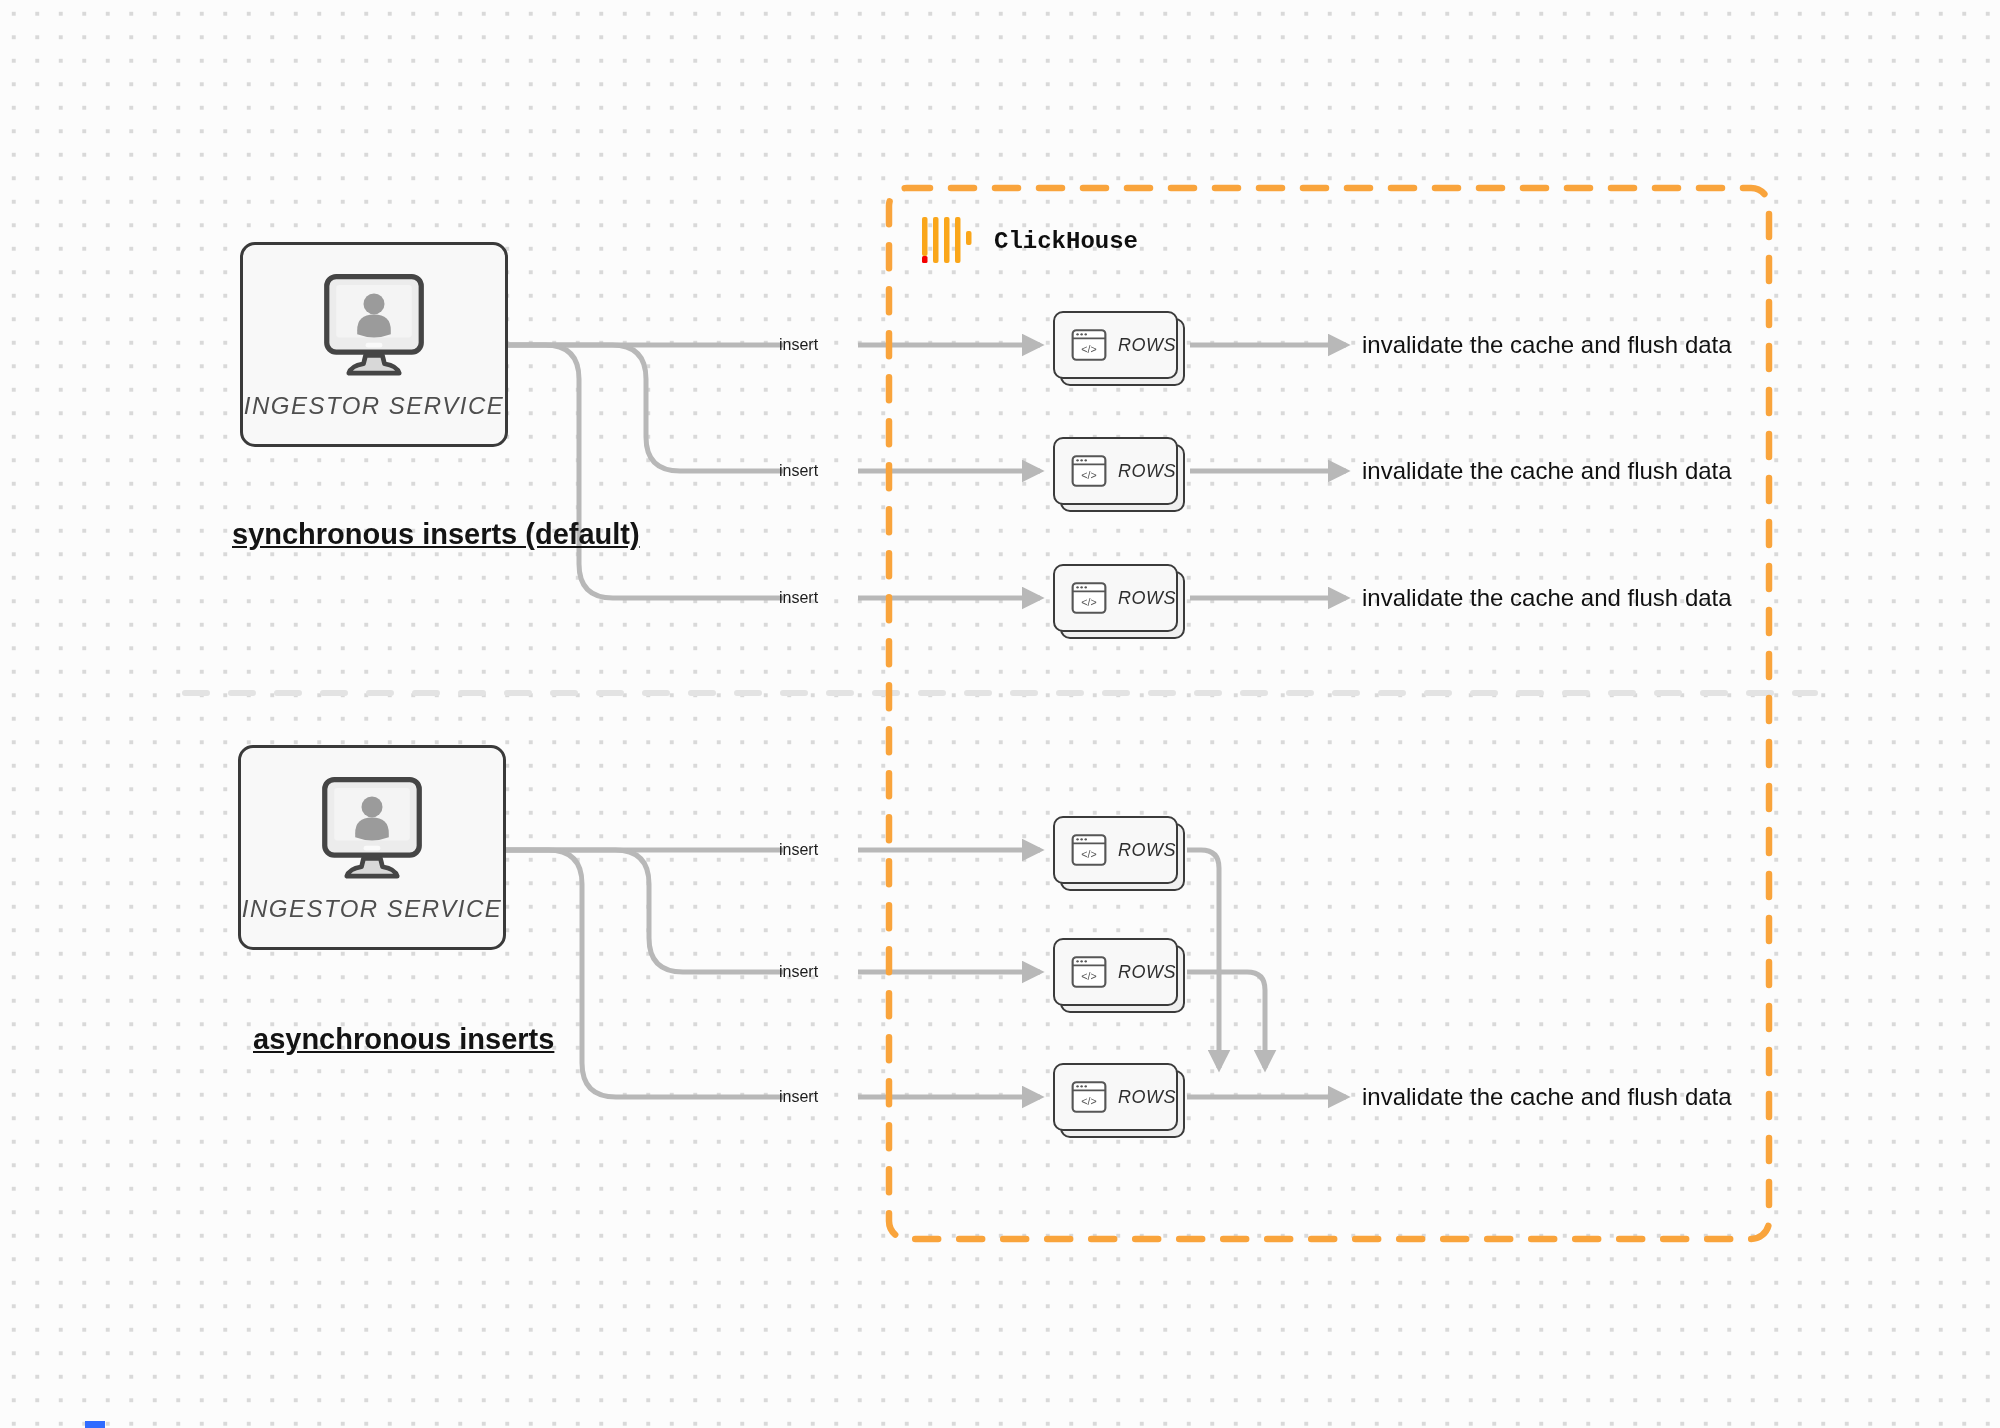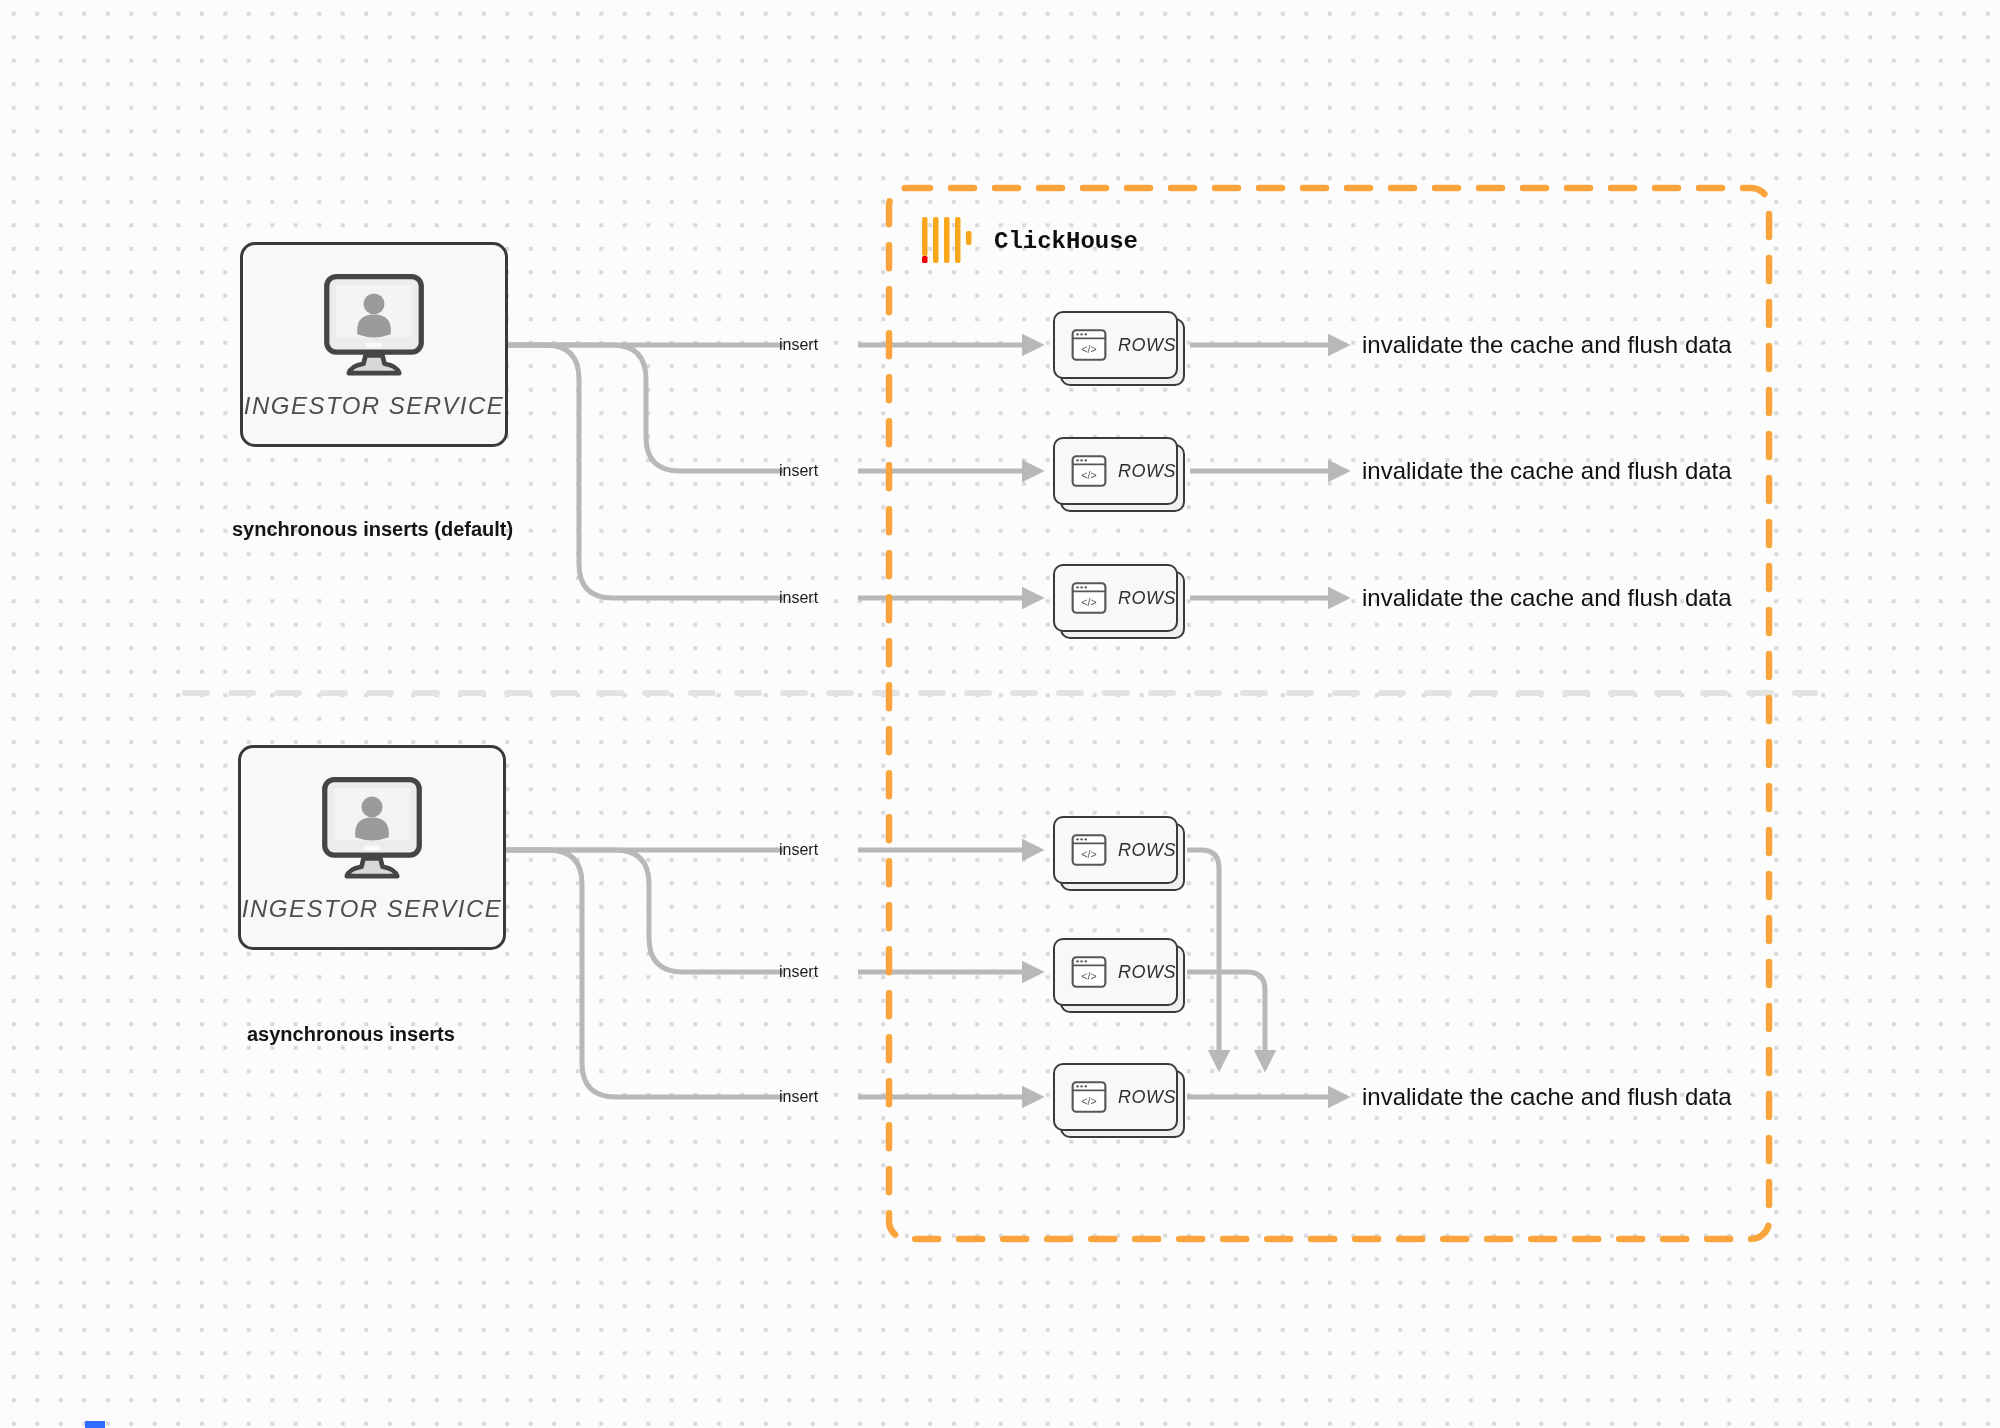--- a/index.html
+++ b/index.html
@@ -22,21 +22,21 @@
     box-sizing:border-box;
     display:flex;flex-direction:column;align-items:center;justify-content:flex-end;font-style:italic;
   }
   .ingestor .icon-wrap{position:absolute;top:26px;left:50%;transform:translateX(-50%);}
   .ingestor .ingestor-label{
     margin-bottom:24px;font-size:24px;color:#4E4E4E;letter-spacing:1.5px;white-space:nowrap;
   }
 
   
   .caption{
-    position:absolute;font-size:20px;font-weight:bold;color:#141414;white-space:nowrap;
+    position:absolute;font-size:29px;font-weight:bold;color:#141414;white-space:nowrap;text-decoration:underline;
   }
 
   
   .ch-logo{position:absolute;}
   .ch-title{position:absolute;font-size:24px;font-weight:600;color:#0F0F0F;white-space:nowrap;font-family:Liberation Mono, monospace;}
 
   
   .card{position:absolute;width:134px;height:77px;}
   .card .back,.card .front{
     position:absolute;width:125px;height:68px;box-sizing:border-box;
@@ -137,21 +137,21 @@
         <rect x="15" y="5" width="90" height="72" rx="9" fill="#ECECEC" stroke="#454545" stroke-width="5"></rect>
         <rect x="24" y="13" width="72" height="50" rx="3" fill="#F4F4F4"></rect>
         <circle cx="60" cy="31" r="10" fill="#9B9B9B"></circle>
         <path d="M44 56 Q44 41 60 41 Q76 41 76 56 L76 60 Q68 63 60 63 Q52 63 44 60 Z" fill="#9B9B9B"></path>
         <rect x="52" y="68" width="16" height="4.5" rx="2.2" fill="#FAFAFA"></rect>
         <path d="M52 80 L50 88 Q38 90 36 97 L84 97 Q82 90 70 88 L68 80 Z" fill="#D8D8D8" stroke="#454545" stroke-width="4.5" stroke-linejoin="round"></path>
       </svg>
     </span>
     <div class="ingestor-label">INGESTOR SERVICE</div>
   </div>
-  <div class="caption" style="left:247px;top:1023px;">asynchronous inserts</div>
+  <div class="caption" style="left:253px;top:1023px;">asynchronous inserts</div>
 
   <div class="insert-label" style="left:779px;top:330px;">insert</div>
   <div class="insert-label" style="left:779px;top:456px;">insert</div>
   <div class="insert-label" style="left:779px;top:583px;">insert</div>
 
   <div class="insert-label" style="left:779px;top:835px;">insert</div>
   <div class="insert-label" style="left:779px;top:957px;">insert</div>
   <div class="insert-label" style="left:779px;top:1082px;">insert</div>
 
   <div class="card" style="left:1053px;top:311px;">

